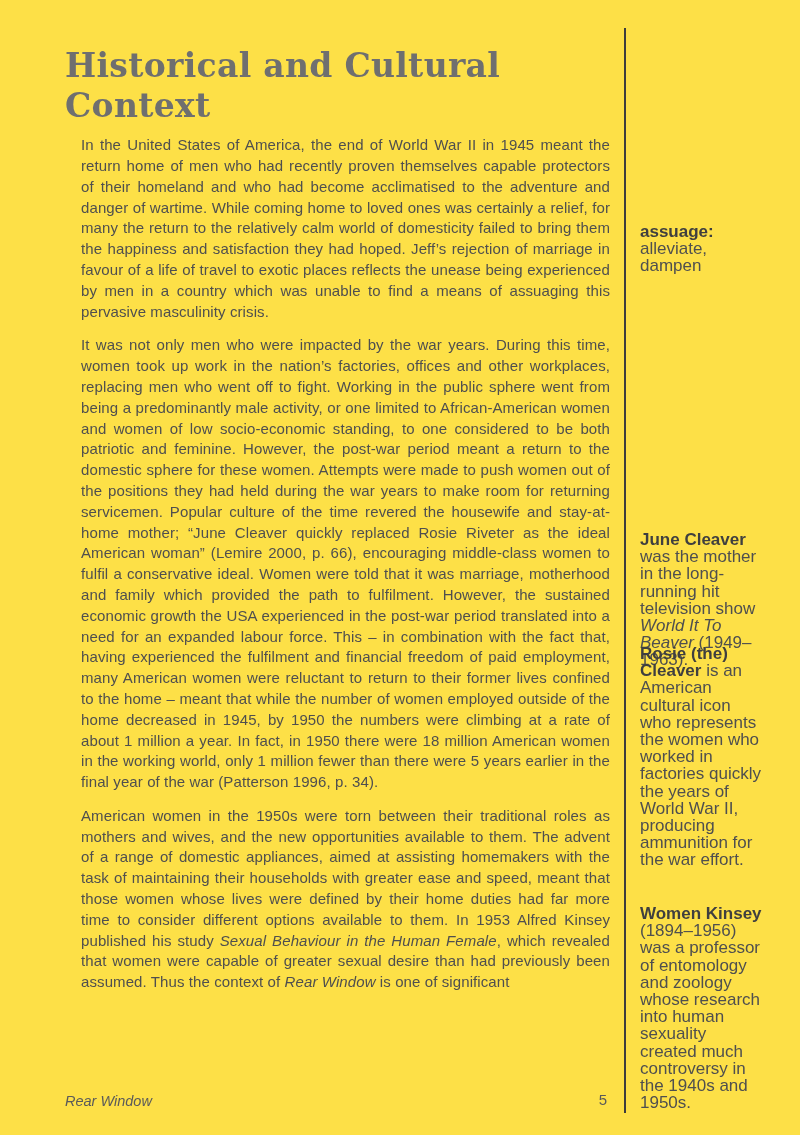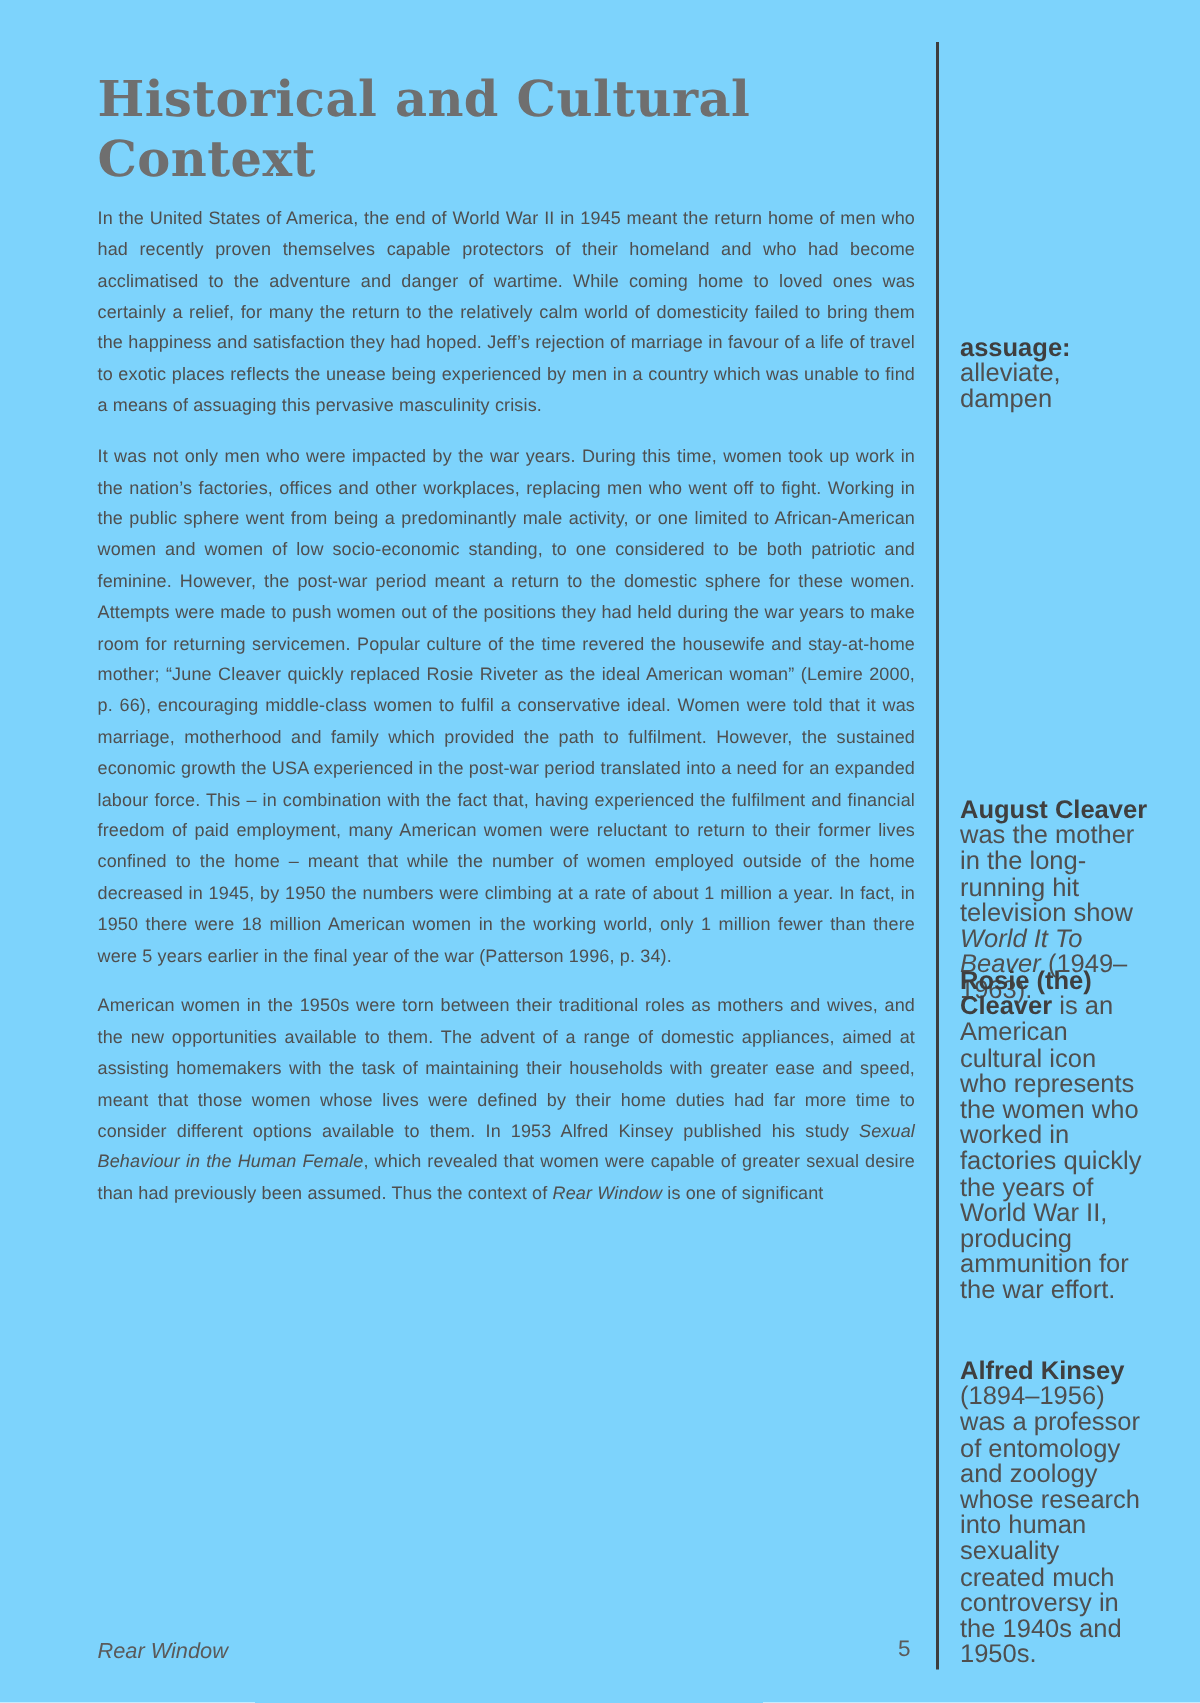--- a/index.html
+++ b/index.html
@@ -1,20 +1,20 @@
 <!DOCTYPE html>
 <html><head>
 <meta charset="utf-8">
 <style>
   html, body { margin: 0; padding: 0; background: #ffffff; }
   .page {
     position: relative;
     width: 800px;
     height: 1135px;
-    background: #7dd3fc;
+    background: #fde047;
     font-family: "Liberation Sans", sans-serif;
     overflow: hidden;
   }
   .rule {
     position: absolute;
     left: 624px;
     top: 28px;
     width: 2px;
     height: 1085px;
     background: #3d3d3d;
@@ -28,26 +28,26 @@
   .title {
     font-family: "DejaVu Serif", "Liberation Serif", serif;
     font-weight: bold;
     font-size: 33px;
     line-height: 1.2;
     letter-spacing: 0.3px;
     color: #6f6f6f;
     margin: 0 0 10px 0;
   }
   .body-para {
-    font-size: 12px;
+    font-size: 15px;
     line-height: 20.8px;
     text-align: justify;
     color: #4f4f4f;
     letter-spacing: 0.1px;
-    margin: 0 0 13px 0;
+    margin: 0 0 13px 16px;
   }
   .margin-note {
     position: absolute;
     left: 640px;
     width: 126px;
     font-size: 17px;
     line-height: 17.2px;
     color: #4f4f4f;
     white-space: pre-line;
   }
@@ -82,23 +82,23 @@
     <div>
       <p class="body-para"><span>In the United States of America, the end of World War II in 1945 meant the return home of men who had recently proven themselves capable protectors of their homeland and who had become acclimatised to the adventure and danger of wartime. While coming home to loved ones was certainly a relief, for many the return to the relatively calm world of domesticity failed to bring them the happiness and satisfaction they had hoped. Jeff’s rejection of marriage in favour of a life of travel to exotic places reflects the unease being experienced by men in a country which was unable to find a means of assuaging this pervasive masculinity crisis.</span></p>
       <p class="body-para"><span>It was not only men who were impacted by the war years. During this time, women took up work in the nation’s factories, offices and other workplaces, replacing men who went off to fight. Working in the public sphere went from being a predominantly male activity, or one limited to African-American women and women of low socio-economic standing, to one considered to be both patriotic and feminine. However, the post-war period meant a return to the domestic sphere for these women. Attempts were made to push women out of the positions they had held during the war years to make room for returning servicemen. Popular culture of the time revered the housewife and stay-at-home mother; “June Cleaver quickly replaced Rosie Riveter as the ideal American woman” (Lemire 2000, p. 66), encouraging middle-class women to fulfil a conservative ideal. Women were told that it was marriage, motherhood and family which provided the path to fulfilment. However, the sustained economic growth the USA experienced in the post-war period translated into a need for an expanded labour force. This – in combination with the fact that, having experienced the fulfilment and financial freedom of paid employment, many American women were reluctant to return to their former lives confined to the home – meant that while the number of women employed outside of the home decreased in 1945, by 1950 the numbers were climbing at a rate of about 1 million a year. In fact, in 1950 there were 18 million American women in the working world, only 1 million fewer than there were 5 years earlier in the final year of the war (Patterson 1996, p. 34).</span></p>
       <p class="body-para"><span>American women in the 1950s were torn between their traditional roles as mothers and wives, and the new opportunities available to them. The advent of a range of domestic appliances, aimed at assisting homemakers with the task of maintaining their households with greater ease and speed, meant that those women whose lives were defined by their home duties had far more time to consider different options available to them. In 1953 Alfred Kinsey published his study </span><span class="re-italic">Sexual Behaviour in the Human Female</span><span>, which revealed that women were capable of greater sexual desire than had previously been assumed. Thus the context of </span><span class="re-italic">Rear Window</span><span> is one of significant</span></p>
     </div>
   </main>
 
   <aside>
     <div class="margin-note" style="top:223px;"><span class="re-bold">assuage:</span><span>
 alleviate, dampen</span></div>
-    <div class="margin-note" style="top:531px;"><span class="re-bold">August Cleaver</span><span> was the mother in the long-running hit television show </span><span class="re-italic">World It To Beaver</span><span> (1949–1963).</span></div>
+    <div class="margin-note" style="top:531px;"><span class="re-bold">June Cleaver</span><span> was the mother in the long-running hit television show </span><span class="re-italic">World It To Beaver</span><span> (1949–1963).</span></div>
     <div class="margin-note" style="top:645px;"><span class="re-bold">Rosie (the) Cleaver</span><span> is an American cultural icon who represents the women who worked in factories quickly the years of World War II, producing ammunition for the war effort.</span></div>
-    <div class="margin-note" style="top:905px;"><span class="re-bold">Alfred Kinsey</span><span> (1894–1956) was a professor of entomology and zoology whose research into human sexuality created much controversy in the 1940s and 1950s.</span></div>
+    <div class="margin-note" style="top:905px;"><span class="re-bold">Women Kinsey</span><span> (1894–1956) was a professor of entomology and zoology whose research into human sexuality created much controversy in the 1940s and 1950s.</span></div>
   </aside>
 
   <footer>
     <span class="footer-book">Rear Window</span>
     <span class="footer-page">5</span>
   </footer>
 
 </div>
 
 </body></html>

